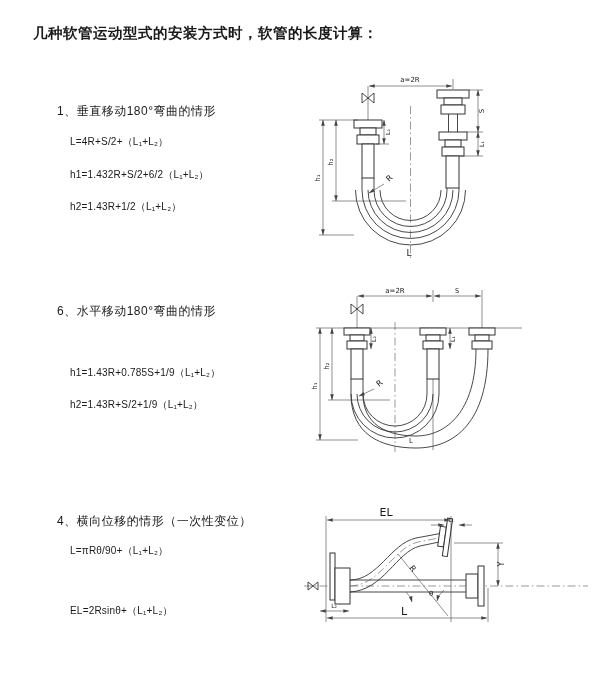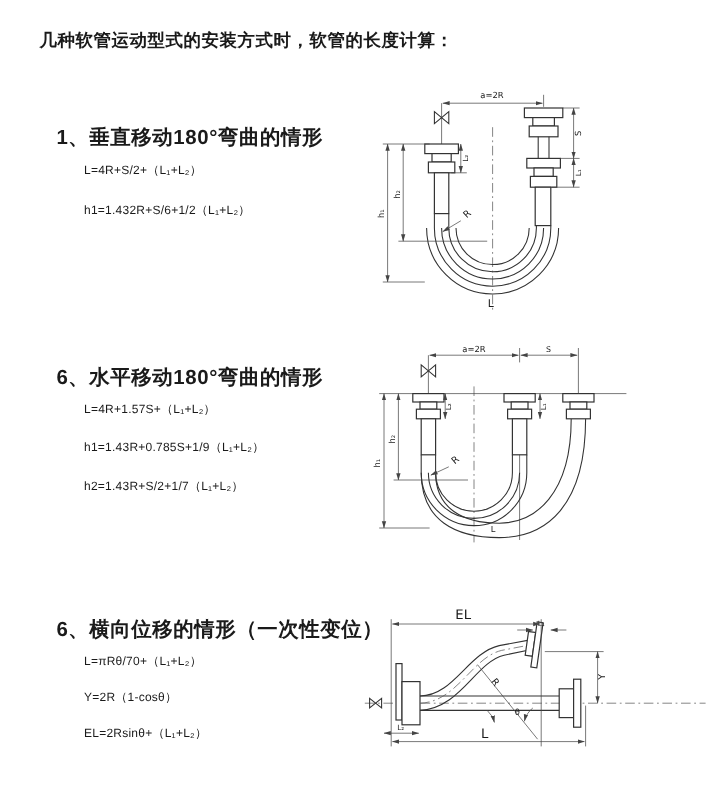--- a/index.html
+++ b/index.html
@@ -1,49 +1,48 @@
 <!DOCTYPE html>
 <html><head>
 <meta charset="utf-8">
 <style>
   html,body{margin:0;padding:0;background:#ffffff;}
   .page{position:relative;width:600px;height:675px;background:#fff;overflow:hidden;
         font-family:"Liberation Sans","DejaVu Sans",sans-serif;color:#1a1a1a;}
   .t{position:absolute;white-space:nowrap;}
   .title{font-size:14.5px;font-weight:700;letter-spacing:0.5px;}
-  .heading{font-size:17px;font-weight:700;letter-spacing:0.5px;}
+  .heading{font-size:12px;font-weight:400;letter-spacing:0.5px;margin-left:10px;}
   .formula{font-size:10px;font-weight:400;letter-spacing:0.2px;}
   .dg{position:absolute;}
   
   .part{stroke:#333;stroke-width:1;fill:#fff;}
   .hose{stroke:#333;stroke-width:0.9;fill:none;}
   .thin{stroke:#444;stroke-width:0.6;fill:none;}
   .dim{stroke:#444;stroke-width:0.6;fill:none;}
   .cl{stroke:#555;stroke-width:0.6;fill:none;stroke-dasharray:8 3 1.5 3;}
   svg text{fill:#1a1a1a;font-family:"DejaVu Sans",sans-serif;}
 </style>
 </head>
 <body>
 
 <div class="page">
 
   <div class="t title" style="left:33px;top:24px;">几种软管运动型式的安装方式时，软管的长度计算：</div>
 
   <div class="t heading" style="left:47px;top:103px;">1、垂直移动180°弯曲的情形</div>
   <div class="t formula" style="left:70px;top:135px;">L=4R+S/2+（L₁+L₂）</div>
-  <div class="t formula" style="left:70px;top:168px;">h1=1.432R+S/6+1/2（L₁+L₂）</div>
+  <div class="t formula" style="left:70px;top:168px;">h1=1.432R+S/2+6/2（L₁+L₂）</div>
+  <div class="t formula" style="left:70px;top:200px;">h2=1.43R+1/2（L₁+L₂）</div>
 
   <div class="t heading" style="left:47px;top:303px;">6、水平移动180°弯曲的情形</div>
-  <div class="t formula" style="left:70px;top:334px;">L=4R+1.57S+（L₁+L₂）</div>
   <div class="t formula" style="left:70px;top:366px;">h1=1.43R+0.785S+1/9（L₁+L₂）</div>
-  <div class="t formula" style="left:70px;top:398px;">h2=1.43R+S/2+1/7（L₁+L₂）</div>
-
-  <div class="t heading" style="left:47px;top:513px;">6、横向位移的情形（一次性变位）</div>
-  <div class="t formula" style="left:70px;top:544px;">L=πRθ/70+（L₁+L₂）</div>
-  <div class="t formula" style="left:70px;top:574px;">Y=2R（1-cosθ）</div>
+  <div class="t formula" style="left:70px;top:398px;">h2=1.43R+S/2+1/9（L₁+L₂）</div>
+
+  <div class="t heading" style="left:47px;top:513px;">4、横向位移的情形（一次性变位）</div>
+  <div class="t formula" style="left:70px;top:544px;">L=πRθ/90+（L₁+L₂）</div>
   <div class="t formula" style="left:70px;top:604px;">EL=2Rsinθ+（L₁+L₂）</div>
 
   <svg class="dg" style="left:310px;top:70px;" width="280" height="196" viewBox="0 0 280 196">
     <defs>
       <pattern id="hb1" width="4" height="4" patternUnits="userSpaceOnUse">
         <path d="M0,0 L4,4 M4,0 L0,4" stroke="#555" stroke-width="0.5"></path>
       </pattern>
       <marker id="ar1" viewBox="0 0 10 10" refX="9.5" refY="5" markerWidth="10" markerHeight="10" orient="auto-start-reverse">
         <path d="M0,2 L10,5 L0,8 z" fill="#444"></path>
       </marker>

